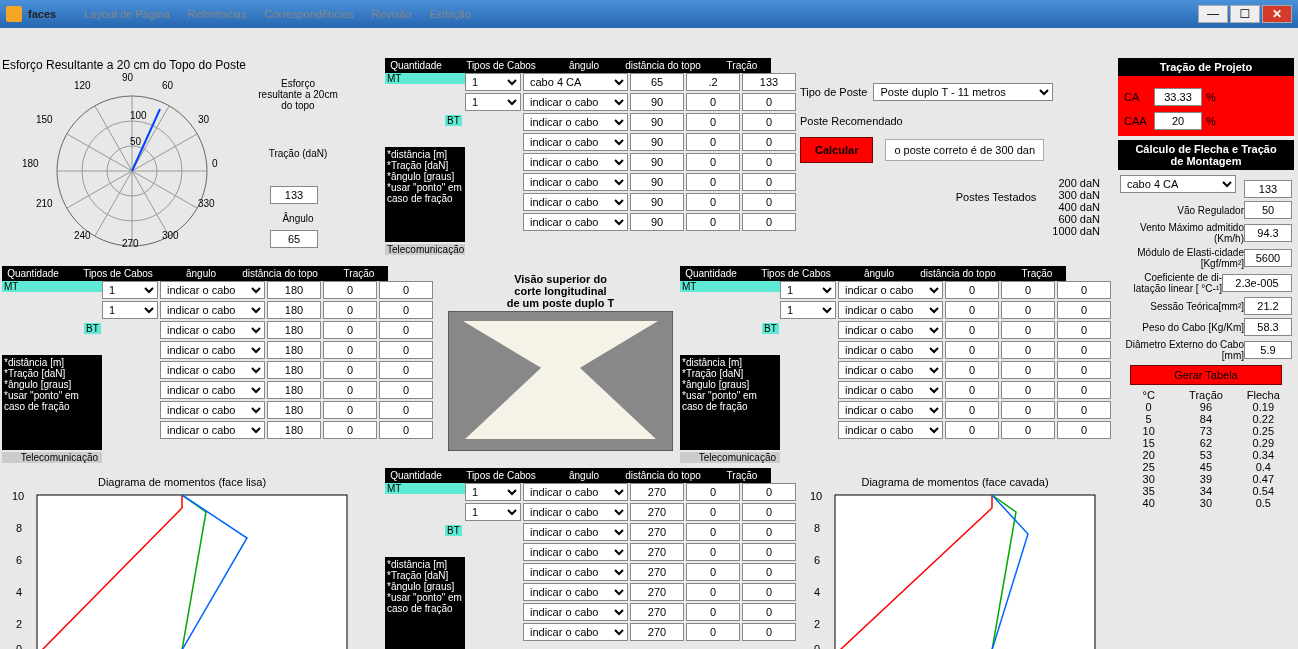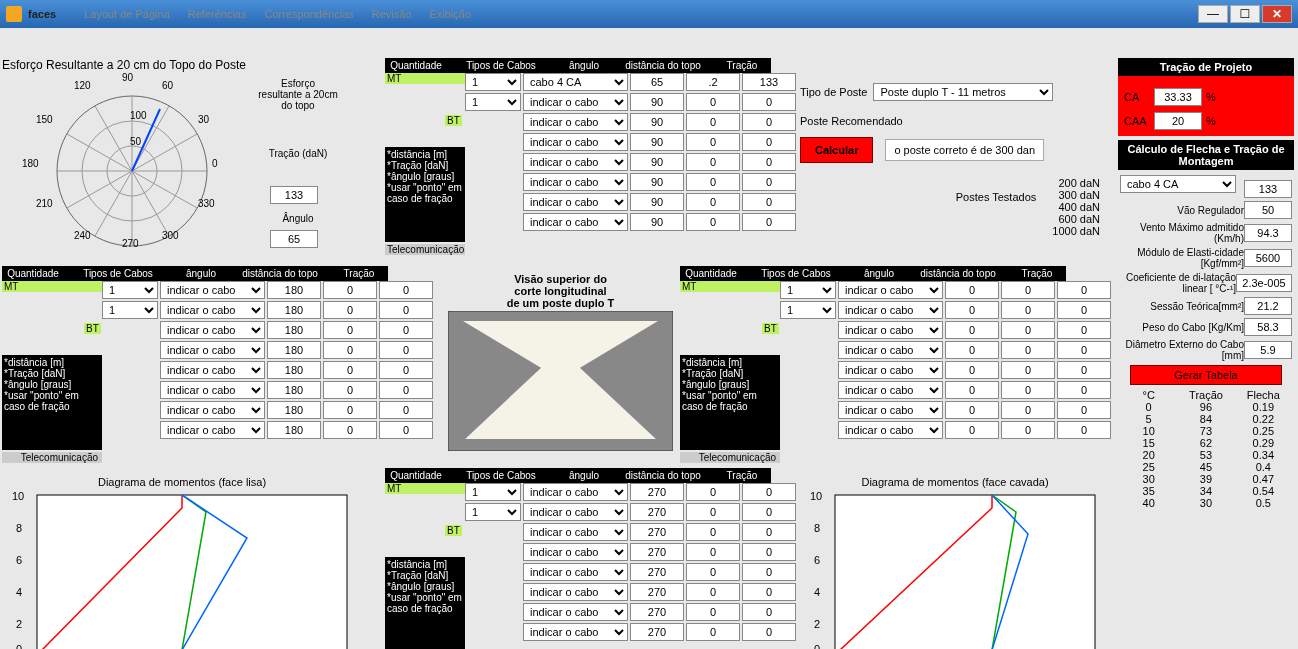--- a/index.html
+++ b/index.html
@@ -8,21 +8,21 @@
 .tb-icon { width:16px; height:16px; background:#f5a623; border-radius:2px; margin-right:6px; }
 .tb-title { color:#222; font-weight:bold; flex:0 0 auto; margin-right:28px; }
 .tb-menu { color:#888; margin-right:18px; }
 .tb-spacer { flex:1; }
 .wc { width:30px; height:18px; margin-left:2px; display:flex; align-items:center; justify-content:center; border:1px solid #aaa; background:#eee; font-size:12px;}
 .wc.min::after{content:"—";}
 .wc.max::after{content:"☐";}
 .wc.close{background:#d63a2a; color:#fff;}
 .wc.close::after{content:"✕"; font-weight:bold;}
 .main { position:relative; width:1298px; height:621px; background:#e8e8e8; }
-.panel-title { background:#000; color:#fff; padding:3px 4px; text-align:center; font-weight:bold; }
+.panel-title { background:#000; color:#fff; padding:3px 12px; text-align:center; font-weight:bold; }
 .red-panel { background:#ff0000; color:#000; padding:2px 4px; }
 .hdr { background:#000; color:#fff; padding:2px 0; text-align:center; font-size:10px;}
 .hdr-row { display:flex; }
 .hdr-row > div { flex:1; }
 select, input[type=text] { border:1px solid #888; background:#fff; font-size:11px; height:18px; padding:0 2px;}
 select { width:100%; }
 .cell-in { width:54px; text-align:center; background:#fff; border:1px solid #888; height:18px; display:flex; align-items:center; justify-content:center;}
 .row-line { display:flex; gap:2px; margin-bottom:2px; align-items:center; }
 .qty-sel { width:56px; }
 .cabo-sel { width:105px; }
@@ -38,21 +38,21 @@
 #sect-MT1 { position:absolute; left:385px; top:30px; width:395px; }
 #right-strip { position:absolute; right:4px; top:30px; width:176px; }
 #tipo-poste { position:absolute; left:800px; top:55px; width:300px; }
 #sect-left { position:absolute; left:2px; top:238px; width:440px;}
 #sect-right { position:absolute; left:680px; top:238px; width:440px;}
 #sect-bot { position:absolute; left:385px; top:440px; width:395px;}
 #diag-lisa { position:absolute; left:2px; top:448px; width:360px;}
 #diag-cavada { position:absolute; left:800px; top:448px; width:310px;}
 #cross-sect { position:absolute; left:448px; top:245px; width:225px; height:190px;}
 .polar-svg { position:absolute; left:10px; top:18px;}
-.bt-tag{ background:#bef264; color:#000; padding:0 2px; font-size:10px; }
+.bt-tag{ background:#5eead4; color:#000; padding:0 2px; font-size:10px; }
 </style>
 </head>
 <body>
 
 <div class="titlebar">
   <div class="tb-icon"></div>
   <div class="tb-title">faces</div>
   <div class="tb-menu">Layout de Página</div>
   <div class="tb-menu">Referências</div>
   <div class="tb-menu">Correspondências</div>
@@ -544,21 +544,21 @@
     <div style="display:flex;align-items:center;margin:3px 0">
           <div class="label-r" style="flex:1">Vento Máximo admitido (Km/h)</div>
           <span class="small-in">94.3</span>
         </div>
     <div style="display:flex;align-items:center;margin:3px 0">
           <div class="label-r" style="flex:1">Módulo de Elasti-cidade [Kgf/mm²]</div>
           <span class="small-in">5600</span>
         </div>
     <div style="display:flex;align-items:center;margin:3px 0">
           <div class="label-r" style="flex:1">Coeficiente de di-latação linear [ °C-¹]</div>
-          <span class="small-in" style="width:56px">2.3e-005</span>
+          <span class="small-in" style="width:70px">2.3e-005</span>
         </div>
     <div style="display:flex;align-items:center;margin:3px 0">
           <div class="label-r" style="flex:1">Sessão Teórica[mm²]</div>
           <span class="small-in">21.2</span>
         </div>
     <div style="display:flex;align-items:center;margin:3px 0">
           <div class="label-r" style="flex:1">Peso do Cabo [Kg/Km]</div>
           <span class="small-in">58.3</span>
         </div>
     <div style="display:flex;align-items:center;margin:3px 0">

